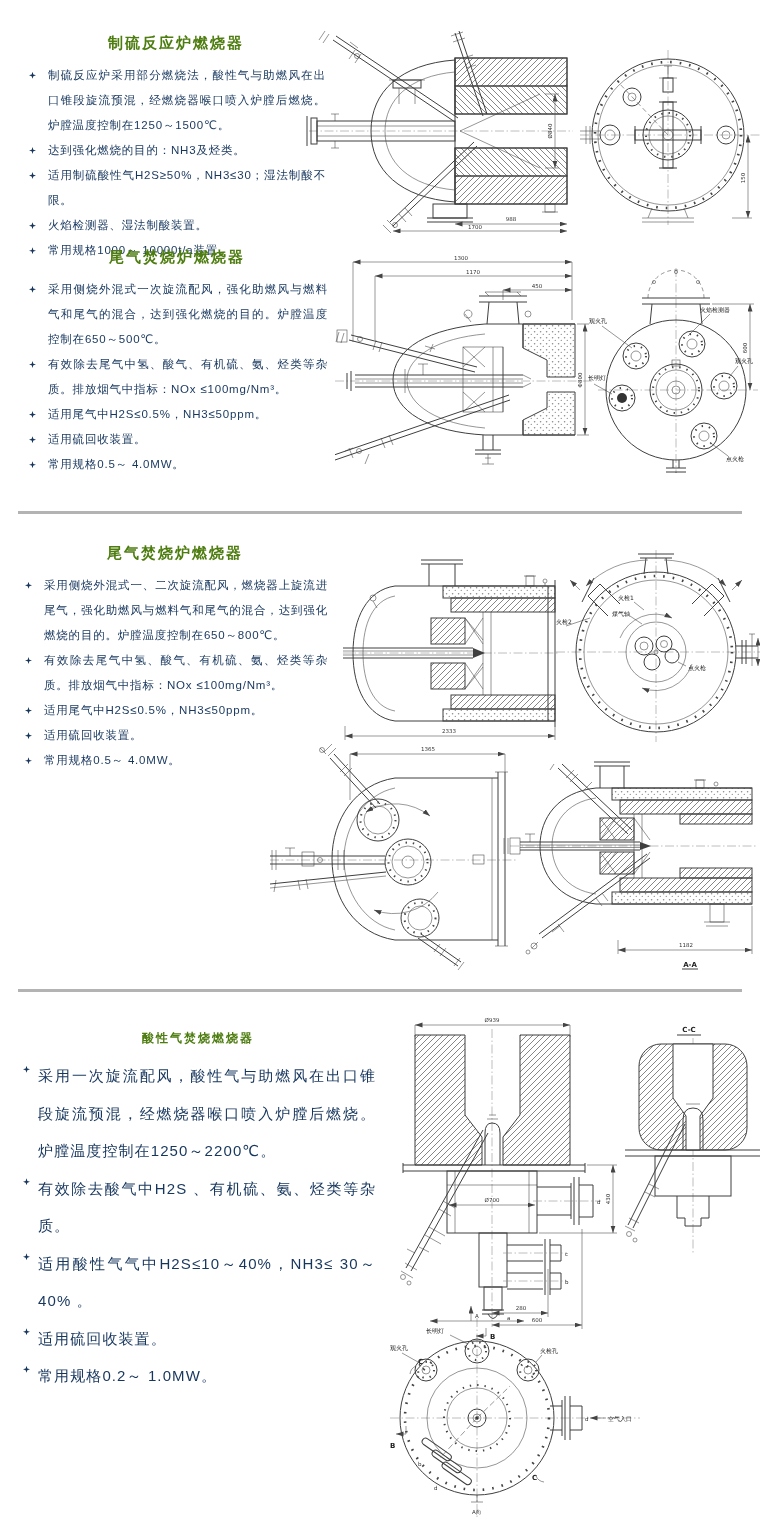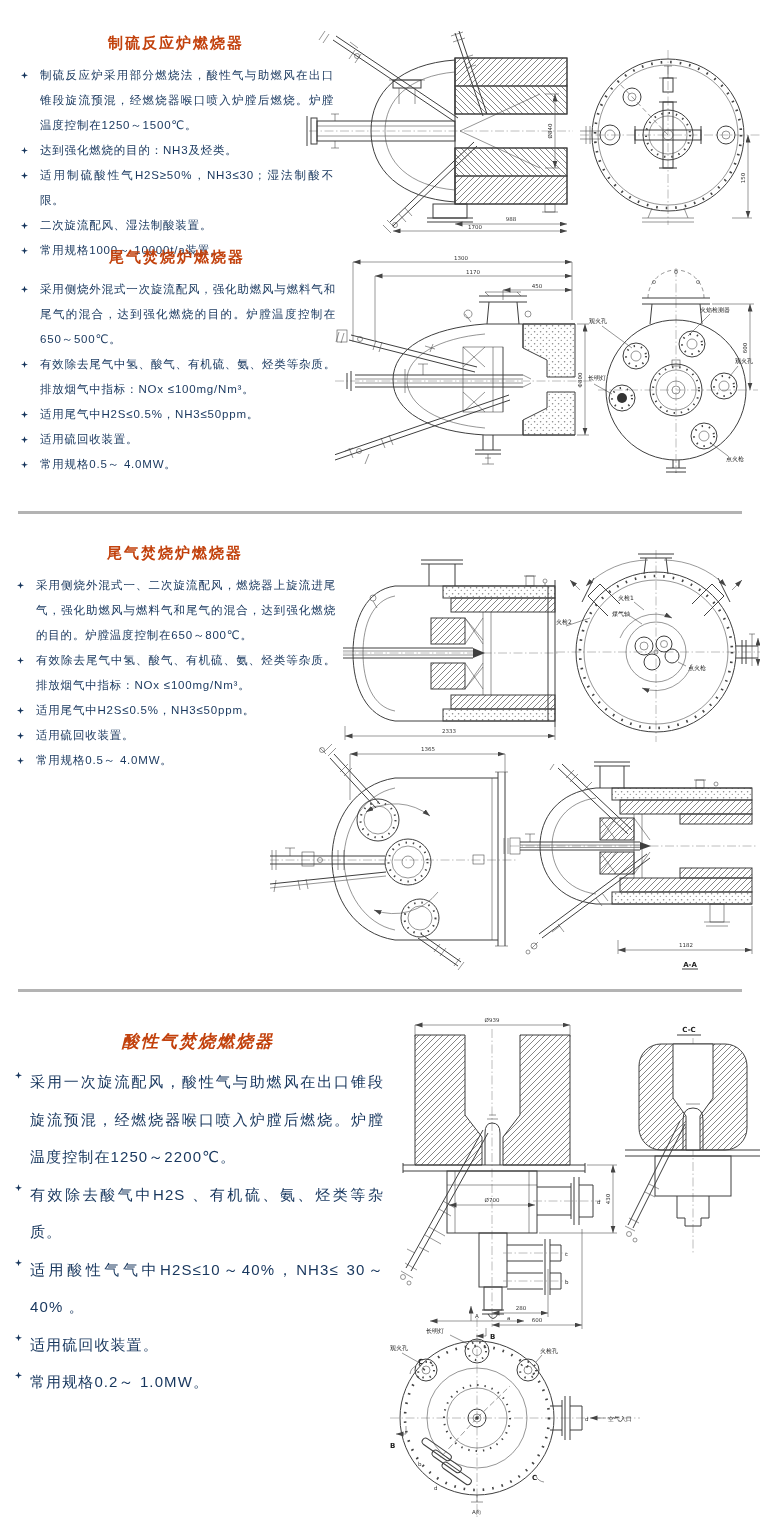--- a/index.html
+++ b/index.html
@@ -1,22 +1,22 @@
 <!DOCTYPE html>
 <html><head>
 <meta charset="utf-8">
 <style>
   html,body{margin:0;padding:0;background:#fff;}
   #page{position:relative;width:760px;height:1537px;background:#fff;overflow:hidden;
         font-family:"Liberation Sans","DejaVu Sans",sans-serif;color:#17365d;}
   .sec{position:absolute;}
-  .sec h2{margin:0 0 10px 0;text-align:center;font-weight:bold;color:#c2410c;}
+  .sec h2{margin:0 0 10px 0;text-align:center;font-weight:bold;color:#4d7c0f;}
   .s123 h2{font-size:15px;letter-spacing:2px;}
-  .s4 h2{font-size:17px;letter-spacing:2px;font-style:italic;}
-  ul.blist{list-style:none;margin:0;padding:0;}
+  .s4 h2{font-size:12px;letter-spacing:2px;}
+  ul.blist{list-style:none;margin:8px;padding:0;}
   ul.blist li{display:flex;align-items:flex-start;}
   .bm{flex:none;width:22px;padding-top:.55em;}
   .star{display:block;width:7px;height:7px;background:#17365d;margin-left:3px;
         clip-path:polygon(50% 0,62% 38%,100% 50%,62% 62%,50% 100%,38% 62%,0 50%,38% 38%);}
   .bt{flex:1;text-align:justify;text-justify:inter-ideograph;}
   .s123 .bt{font-size:11.5px;line-height:2.18;letter-spacing:.8px;}
   .s4 .bt{font-size:15px;line-height:2.5;letter-spacing:1.1px;}
   .s4 .bm{width:18px;}
   .sepline{position:absolute;left:18px;width:724px;height:3px;background:#b3b3b3;}
   .dwg{position:absolute;}
@@ -76,21 +76,21 @@
       <li>
           <span class="bm">
             <i class="star"></i>
           </span>
           <span class="bt">适用制硫酸性气H2S≥50%，NH3≤30；湿法制酸不限。</span>
         </li>
       <li>
           <span class="bm">
             <i class="star"></i>
           </span>
-          <span class="bt">二次旋流配风、湿法制酸装置。</span>
+          <span class="bt">火焰检测器、湿法制酸装置。</span>
         </li>
       <li>
           <span class="bm">
             <i class="star"></i>
           </span>
           <span class="bt">常用规格1000～ 10000t/a装置。</span>
         </li>
     </ul>
   </div>
 

